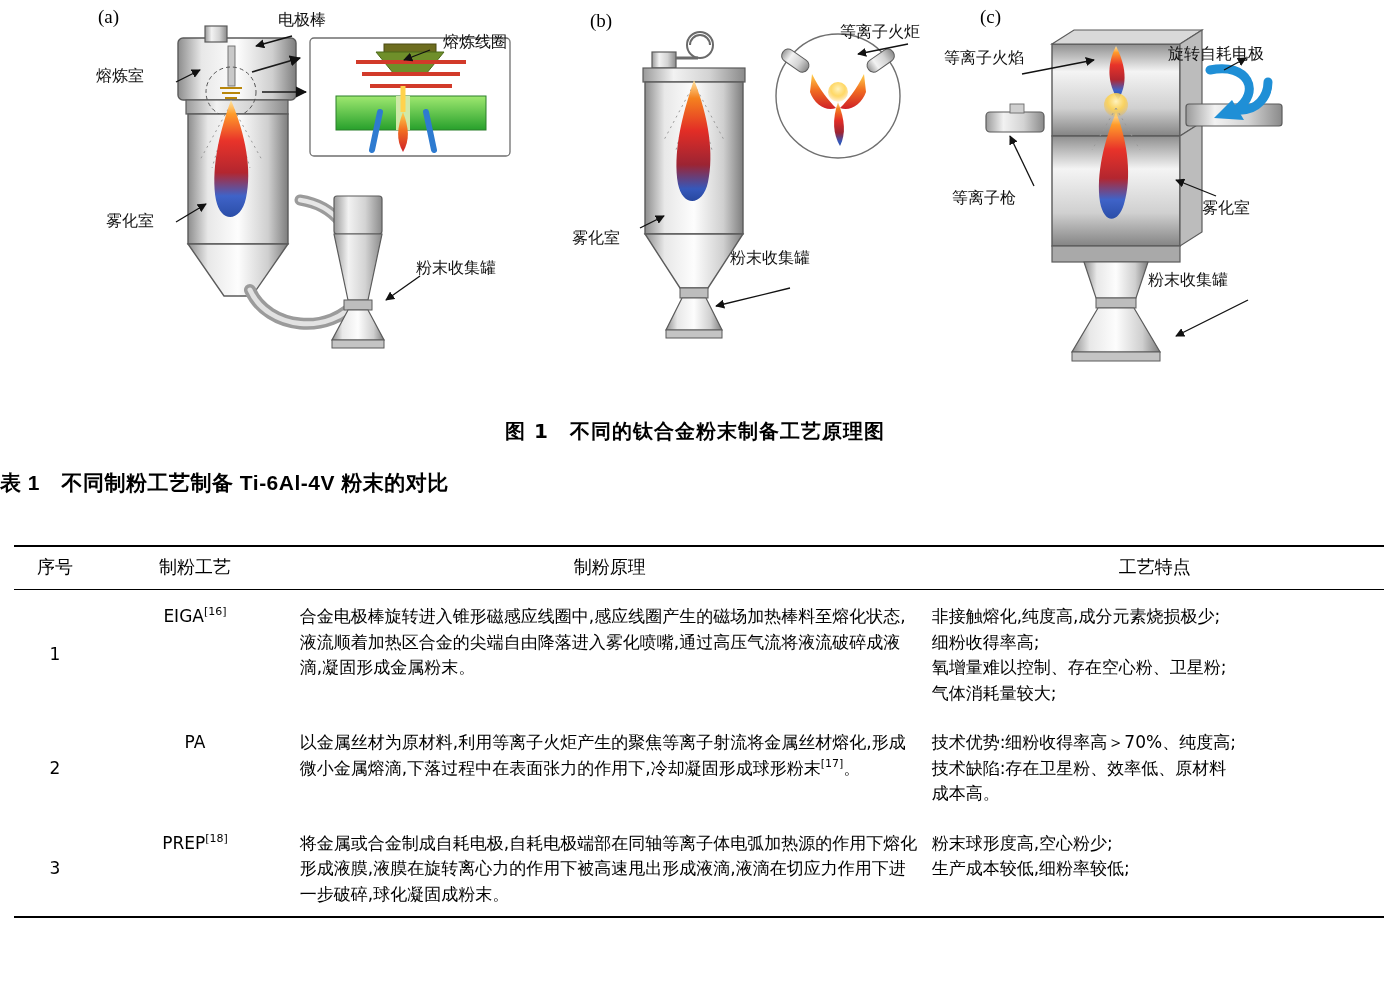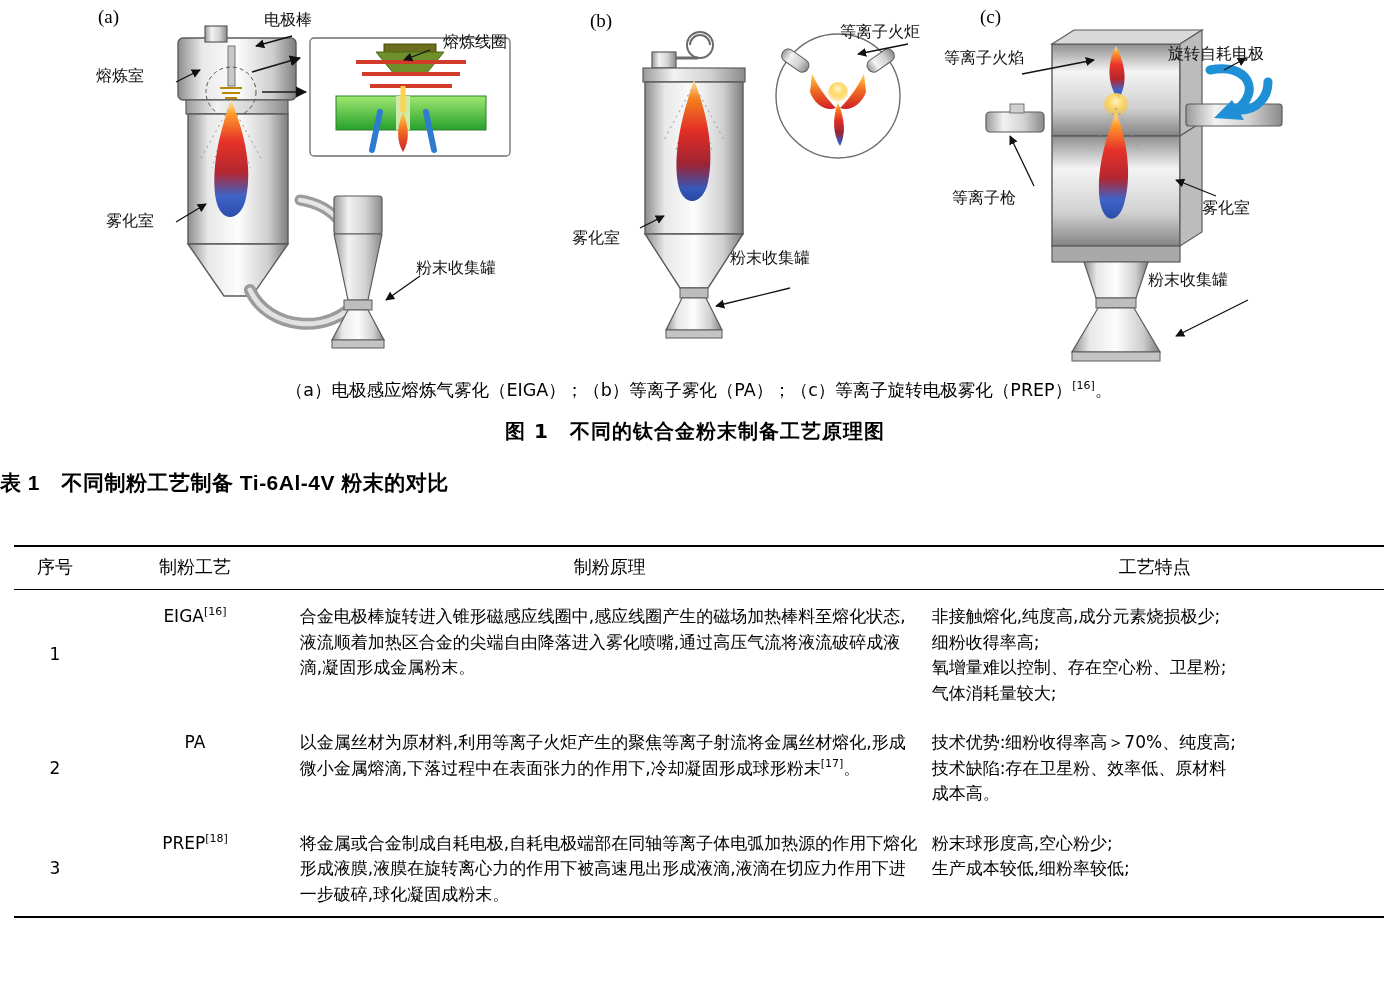--- a/index.html
+++ b/index.html
@@ -218,40 +218,37 @@
         <path d="M1034 186 L1010 136"></path>
         <path d="M1216 196 L1176 180"></path>
         <path d="M1248 300 L1176 336"></path>
       </g>
     </svg>
 
     <div class="panel-label" style="left:98px;top:6px;">(a)</div>
     <div class="panel-label" style="left:590px;top:10px;">(b)</div>
     <div class="panel-label" style="left:980px;top:6px;">(c)</div>
 
-    <div class="cn-lbl" style="left:264px;top:10px;">电极棒</div>
+    <div class="cn-lbl" style="left:278px;top:10px;">电极棒</div>
     <div class="cn-lbl" style="left:443px;top:32px;">熔炼线圈</div>
     <div class="cn-lbl" style="left:96px;top:66px;">熔炼室</div>
     <div class="cn-lbl" style="left:106px;top:211px;">雾化室</div>
     <div class="cn-lbl" style="left:416px;top:258px;">粉末收集罐</div>
 
     <div class="cn-lbl" style="left:840px;top:22px;">等离子火炬</div>
     <div class="cn-lbl" style="left:572px;top:228px;">雾化室</div>
     <div class="cn-lbl" style="left:730px;top:248px;">粉末收集罐</div>
 
     <div class="cn-lbl" style="left:944px;top:48px;">等离子火焰</div>
     <div class="cn-lbl" style="left:1168px;top:44px;">旋转自耗电极</div>
     <div class="cn-lbl" style="left:952px;top:188px;">等离子枪</div>
     <div class="cn-lbl" style="left:1202px;top:198px;">雾化室</div>
     <div class="cn-lbl" style="left:1148px;top:270px;">粉末收集罐</div>
   </div>
 
-  <div class="fig-caption">
-    <span>（a）电极感应熔炼气雾化（EIGA）；（b）等离子雾化（PA）；（c）等离子旋转电极雾化（PREP）</span><sup>[16]</sup><span>。</span>
-  </div>
   <div class="fig-title">图 1　不同的钛合金粉末制备工艺原理图</div>
   <div class="tbl-title">表 1　不同制粉工艺制备 Ti-6Al-4V 粉末的对比</div>
 
   <div class="tablewrap">
     <table class="cmp">
       <thead>
         <tr class="rule-top">
           <th class="c-no rule-mid" style="border-top:none;">序号</th>
           <th class="c-proc">制粉工艺</th>
           <th class="c-prin">制粉原理</th>

